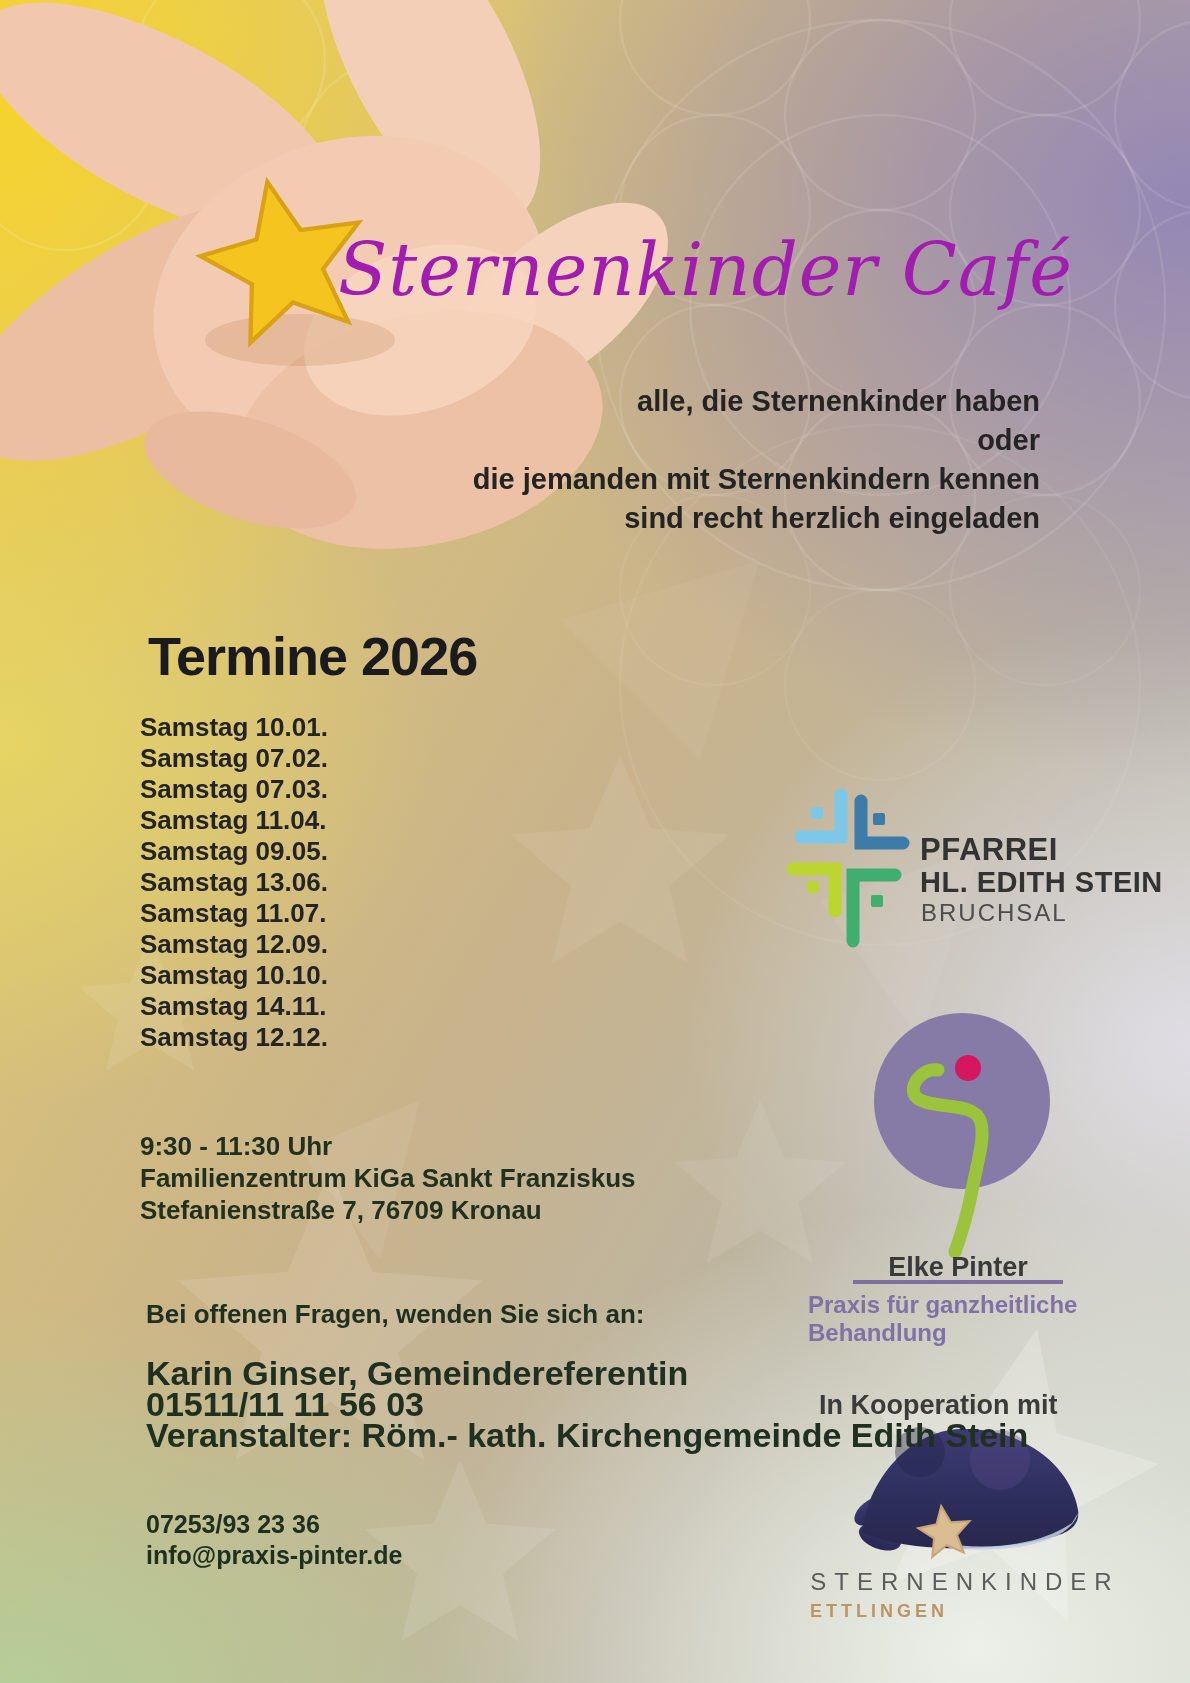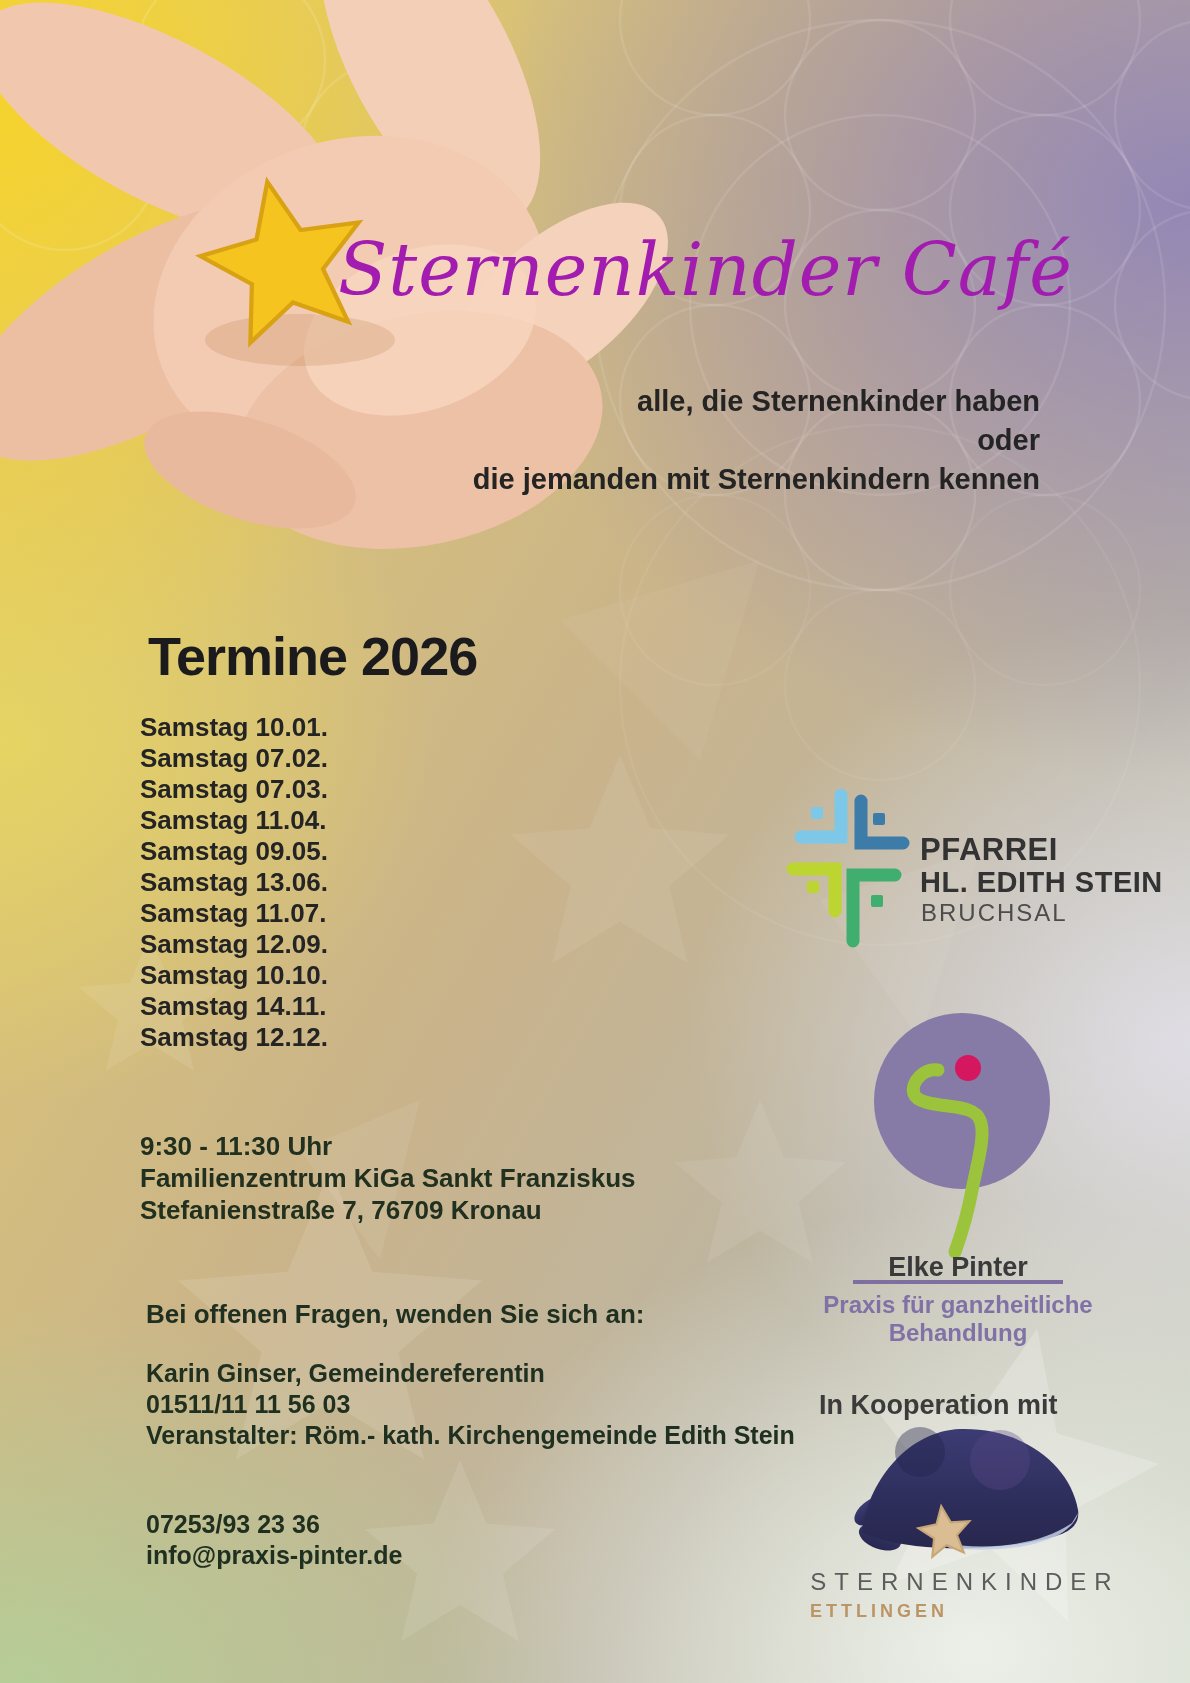--- a/index.html
+++ b/index.html
@@ -28,28 +28,28 @@
     left:340px;top:382px;width:700px;text-align:right;
     font-size:29px;font-weight:700;color:#242424;line-height:39px;
   }
   .schedule-heading{
     left:148px;top:625px;font-size:54px;font-weight:800;
     color:#1b1b1d;letter-spacing:-1px;
   }
   .dates{left:140px;top:712px;font-size:26px;font-weight:700;color:#242424;line-height:31px;}
   .timeblock{left:140px;top:1130px;font-size:26px;font-weight:700;color:#21301f;line-height:32px;}
   .contact-intro{left:146px;top:1299px;font-size:26px;font-weight:700;color:#203020;}
-  .contact1{left:146px;top:1358px;font-size:25px;font-weight:700;color:#203020;line-height:31px;}
+  .contact1{left:146px;top:1358px;font-size:34px;font-weight:700;color:#203020;line-height:31px;}
   .contact2{left:146px;top:1509px;font-size:25px;font-weight:700;color:#203020;line-height:31px;}
   .pf-line1{left:920px;top:832px;font-size:31px;font-weight:700;color:#333;letter-spacing:.5px;}
   .pf-line2{left:920px;top:866px;font-size:29px;font-weight:700;color:#333;letter-spacing:.5px;}
   .pf-line3{left:921px;top:899px;font-size:24px;font-weight:400;color:#4c4c4c;letter-spacing:2px;text-align:right;}
   .praxis-name{left:858px;top:1252px;width:200px;text-align:center;font-size:27px;font-weight:700;color:#3a3a3a;}
   .praxis-rule{left:853px;top:1280px;width:210px;height:4px;background:#7f6fa0;}
-  .praxis-tagline{left:808px;top:1291px;width:300px;text-align:center;font-size:24px;font-weight:700;color:#8072a6;}
+  .praxis-tagline{left:808px;top:1291px;width:300px;font-size:24px;font-weight:700;color:#8072a6;}
   .koop{left:819px;top:1390px;font-size:27px;font-weight:700;color:#3b3b3b;white-space:nowrap;text-align:center;}
   .sk-name{left:810px;top:1568px;width:310px;text-align:center;font-size:24px;font-weight:400;color:#5c5c5c;letter-spacing:8px;white-space:nowrap;}
   .sk-city{left:810px;top:1601px;width:310px;text-align:left;font-size:18px;font-weight:700;color:#bb9565;letter-spacing:4px;}
 </style>
 </head>
 <body>
 
 <div class="bg"></div>
 
 <svg class="abs" width="1190" height="1683" viewBox="0 0 1190 1683" style="left:0;top:0;pointer-events:none;">
@@ -144,20 +144,21 @@
     <use href="#star" transform="translate(945,1533) rotate(-8) scale(0.27)" fill="#dabd92" stroke="#c7a678" stroke-width="8"></use>
   </g>
 </svg>
 
 <div class="abs title">Sternenkinder Café</div>
 
 <div class="abs invitation">
   <div>alle, die Sternenkinder haben</div>
   <div>oder</div>
   <div>die jemanden mit Sternenkindern kennen</div>
+  <div>sind recht herzlich eingeladen</div>
 </div>
 
 <div class="abs schedule-heading">Termine 2026</div>
 <div class="abs dates">
   <div>Samstag 10.01.</div>
   <div>Samstag 07.02.</div>
   <div>Samstag 07.03.</div>
   <div>Samstag 11.04.</div>
   <div>Samstag 09.05.</div>
   <div>Samstag 13.06.</div>

